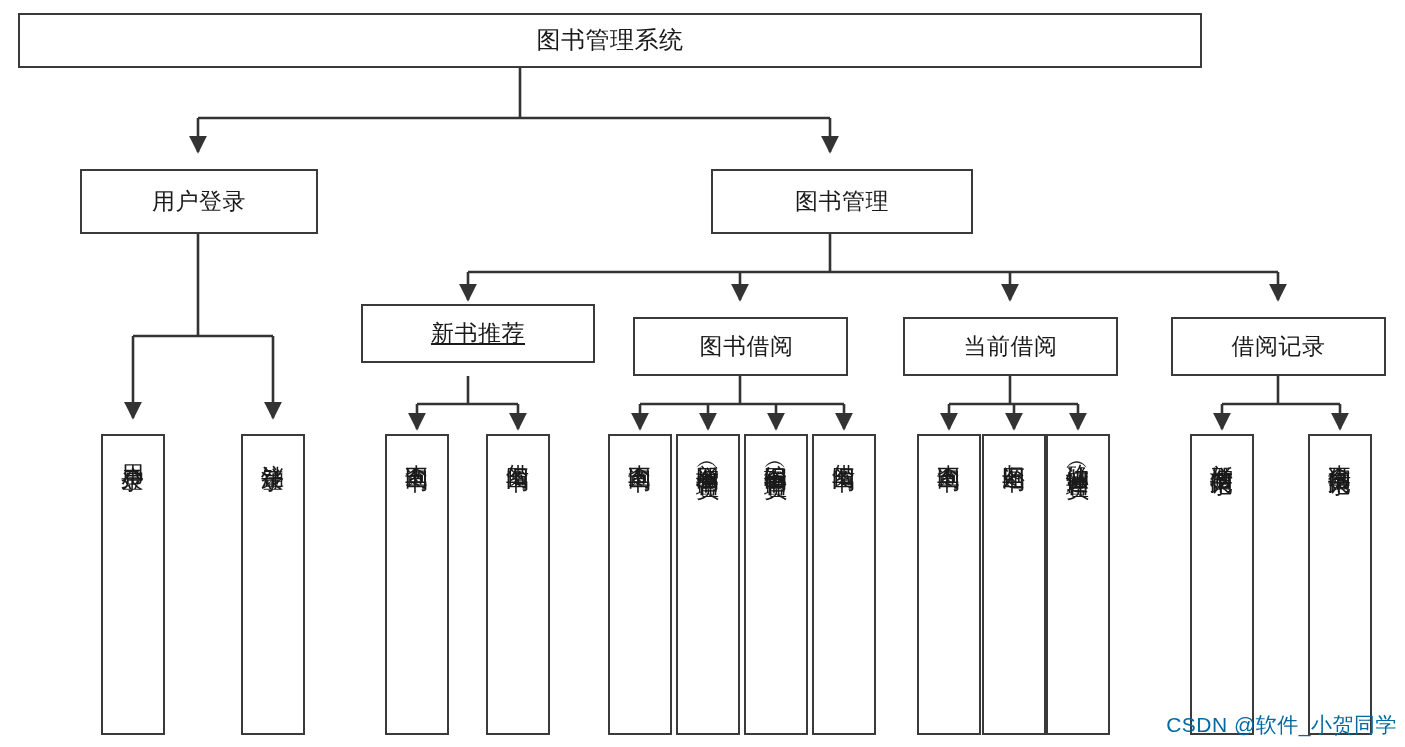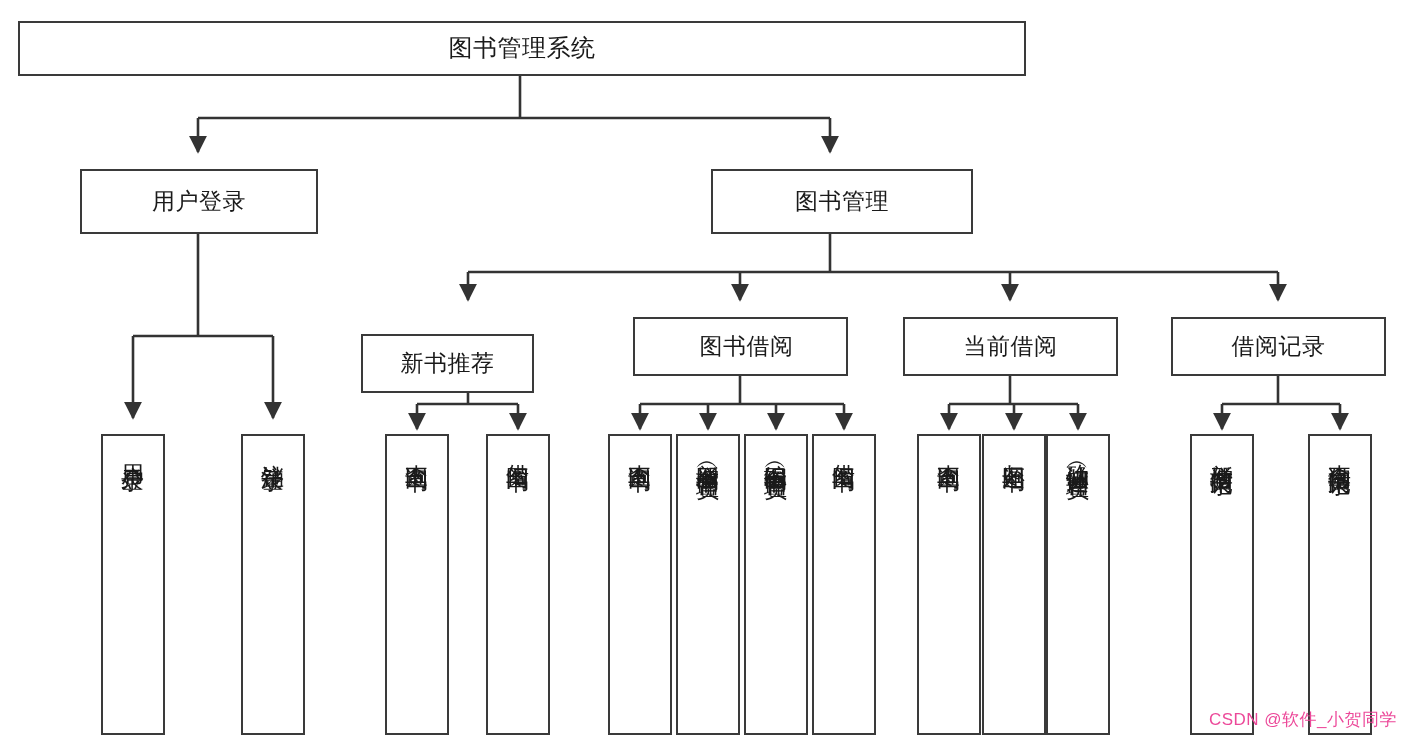--- a/index.html
+++ b/index.html
@@ -57,23 +57,23 @@
     writing-mode: vertical-rl;
     text-orientation: upright;
     font-size: 23px;
     line-height: 1.05;
     letter-spacing: 2px;
     white-space: nowrap;
   }
   .watermark {
     position: absolute;
     right: 8px;
-    bottom: 16px;
-    font-size: 17px;
-    color: #ec4899;
+    bottom: 8px;
+    font-size: 21px;
+    color: #0369a1;
     letter-spacing: 0.5px;
     white-space: nowrap;
     user-select: none;
   }
 </style>
 </head>
 <body>
 
 <div id="diagram">
 
@@ -120,32 +120,32 @@
       <path d="M 1014 404 L 1014 429" marker-end="url(#arrow)"></path>
       <path d="M 1078 404 L 1078 429" marker-end="url(#arrow)"></path>
 
       <path d="M 1278 376 L 1278 404"></path>
       <path d="M 1222 404 L 1340 404"></path>
       <path d="M 1222 404 L 1222 429" marker-end="url(#arrow)"></path>
       <path d="M 1340 404 L 1340 429" marker-end="url(#arrow)"></path>
     </g>
   </svg>
 
-  <div class="node root horizontal" style="left:18px; top:13px; width:1008px; height:55px;margin-top:8px;">
+  <div class="node root horizontal" style="left:18px; top:13px; width:1184px; height:55px;">
     <span class="node-label">图书管理系统</span>
   </div>
 
   <div class="node horizontal" style="left:80px; top:169px; width:238px; height:65px;">
     <span class="node-label">用户登录</span>
   </div>
   <div class="node horizontal" style="left:711px; top:169px; width:262px; height:65px;">
     <span class="node-label">图书管理</span>
   </div>
 
-  <div class="node horizontal" style="left:361px; top:334px; width:173px; height:59px;">
+  <div class="node horizontal" style="left:361px; top:304px; width:234px; height:59px;text-decoration:underline;">
     <span class="node-label">新书推荐</span>
   </div>
   <div class="node horizontal" style="left:633px; top:317px; width:215px; height:59px;padding-left:12px;">
     <span class="node-label">图书借阅</span>
   </div>
   <div class="node horizontal" style="left:903px; top:317px; width:215px; height:59px;">
     <span class="node-label">当前借阅</span>
   </div>
   <div class="node horizontal" style="left:1171px; top:317px; width:215px; height:59px;">
     <span class="node-label">借阅记录</span>

